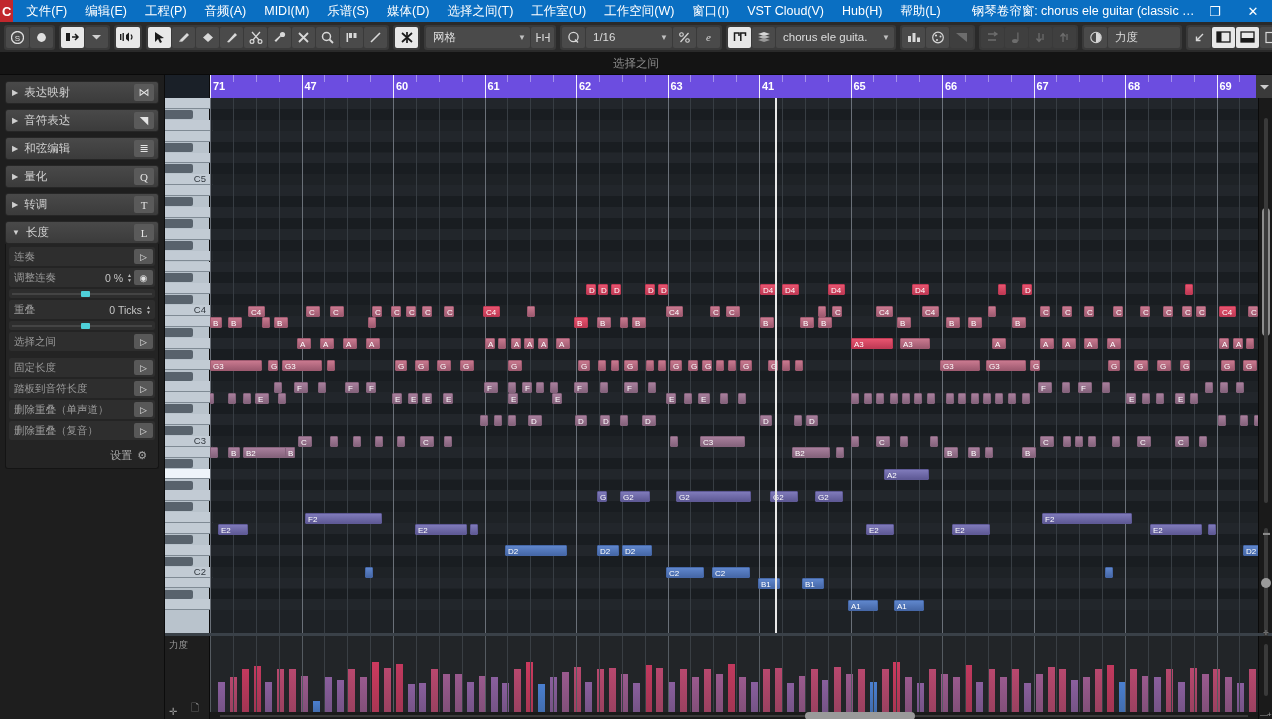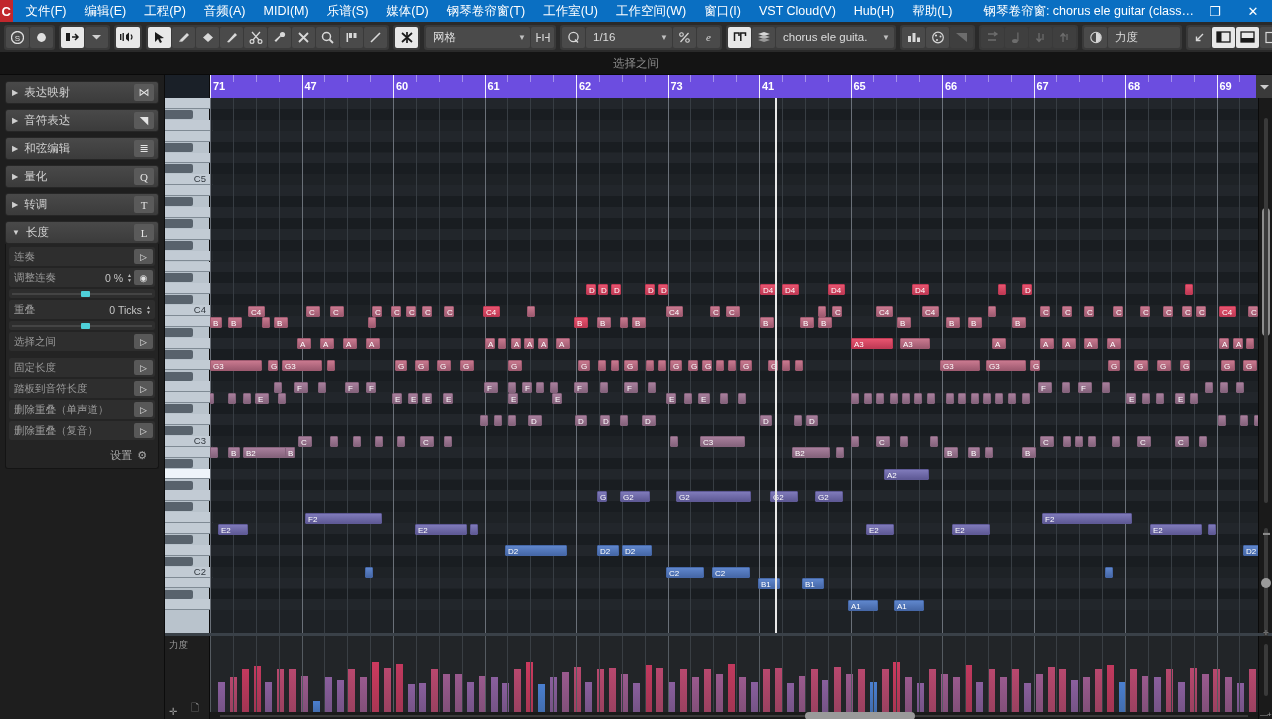--- a/index.html
+++ b/index.html
@@ -136,21 +136,21 @@
 <div class="titlebar">
   <div class="logo">C</div>
   <div id="menus" style="display:flex;">
       <div class="menu-item">文件(F)</div>
       <div class="menu-item">编辑(E)</div>
       <div class="menu-item">工程(P)</div>
       <div class="menu-item">音频(A)</div>
       <div class="menu-item">MIDI(M)</div>
       <div class="menu-item">乐谱(S)</div>
       <div class="menu-item">媒体(D)</div>
-      <div class="menu-item">钢琴卷帘窗(T)</div>
+      <div class="menu-item">选择之间(T)</div>
       <div class="menu-item">工作室(U)</div>
       <div class="menu-item">工作空间(W)</div>
       <div class="menu-item">窗口(I)</div>
       <div class="menu-item">VST Cloud(V)</div>
       <div class="menu-item">Hub(H)</div>
       <div class="menu-item">帮助(L)</div>
     </div>
   <div class="win-title">钢琴卷帘窗: chorus ele guitar (classic FM piano, Thrilling, Lefty,干...</div>
   <div class="win-btns">
     <div class="win-btn">❐</div>
@@ -538,21 +538,21 @@
           <div class="bar-lbl" style="left: 274.5px;">61</div>
           <div class="sub-tick" style="left: 297.375px;"></div>
           <div class="sub-tick" style="left: 320.25px;"></div>
           <div class="sub-tick" style="left: 343.125px;"></div>
           <div class="bar-tick" style="left: 366px;"></div>
           <div class="bar-lbl" style="left: 366px;">62</div>
           <div class="sub-tick" style="left: 388.875px;"></div>
           <div class="sub-tick" style="left: 411.75px;"></div>
           <div class="sub-tick" style="left: 434.625px;"></div>
           <div class="bar-tick" style="left: 457.5px;"></div>
-          <div class="bar-lbl" style="left: 457.5px;">73</div>
+          <div class="bar-lbl" style="left: 457.5px;">63</div>
           <div class="sub-tick" style="left: 480.375px;"></div>
           <div class="sub-tick" style="left: 503.25px;"></div>
           <div class="sub-tick" style="left: 526.125px;"></div>
           <div class="bar-tick" style="left: 549px;"></div>
           <div class="bar-lbl" style="left: 549px;">41</div>
           <div class="sub-tick" style="left: 571.875px;"></div>
           <div class="sub-tick" style="left: 594.75px;"></div>
           <div class="sub-tick" style="left: 617.625px;"></div>
           <div class="bar-tick" style="left: 640.5px;"></div>
           <div class="bar-lbl" style="left: 640.5px;">65</div>

